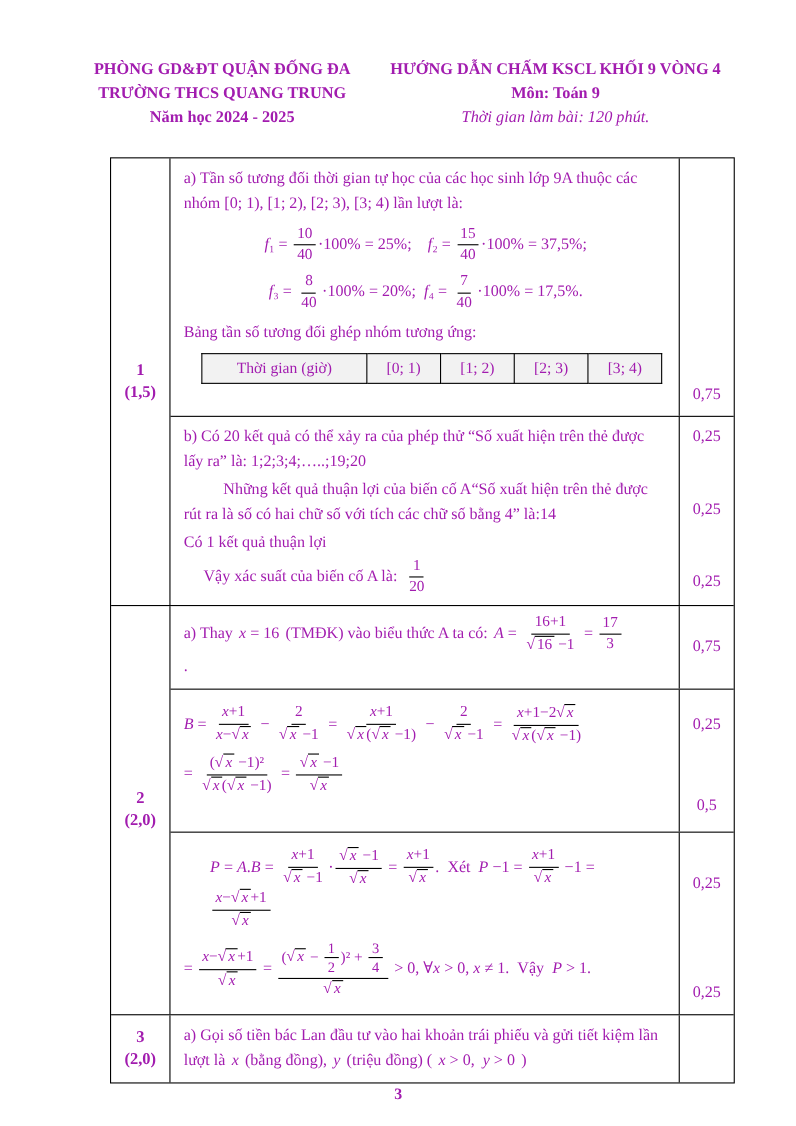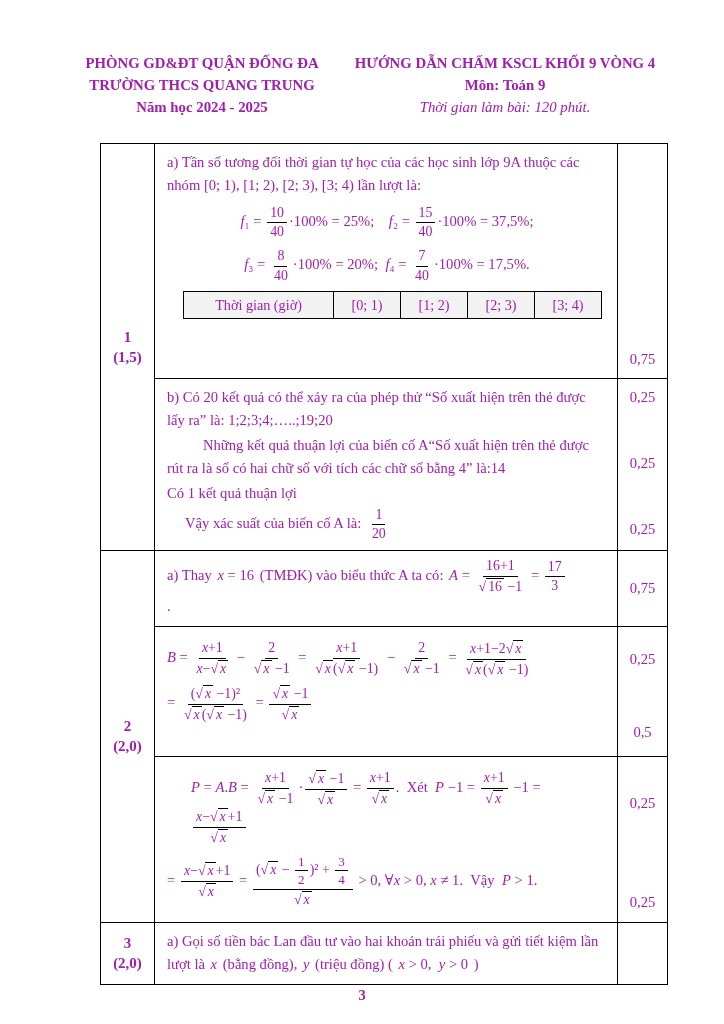--- a/index.html
+++ b/index.html
@@ -103,20 +103,21 @@
                   <span class="fnum">15</span>
                   <span class="fden">40</span>
                 </span>·100% = 37,5%;</div>
             <div class="mline center math"><i>f</i>₃ = <span class="frac">
                   <span class="fnum">8</span>
                   <span class="fden">40</span>
                 </span>·100% = 20%; <i>f</i>₄ = <span class="frac">
                   <span class="fnum">7</span>
                   <span class="fden">40</span>
                 </span>·100% = 17,5%.</div>
+            <p class="para">Bảng tần số tương đối ghép nhóm tương ứng:</p>
             <table class="freq">
               <tbody>
                 <tr class="fh">
                   <td class="c1">Thời gian (giờ)</td>
                   <td class="ci">[0; 1)</td>
                   <td class="ci">[1; 2)</td>
                   <td class="ci">[2; 3)</td>
                   <td class="ci">[3; 4)</td>
                 </tr>
               </tbody>

